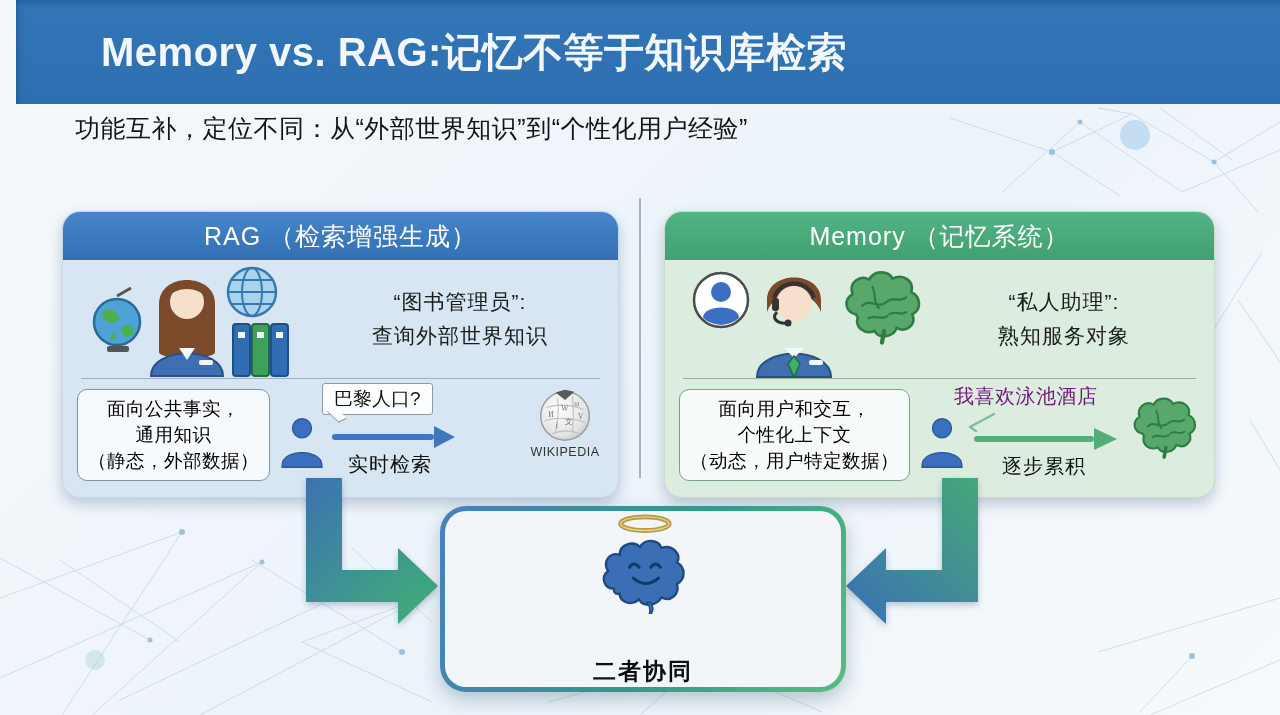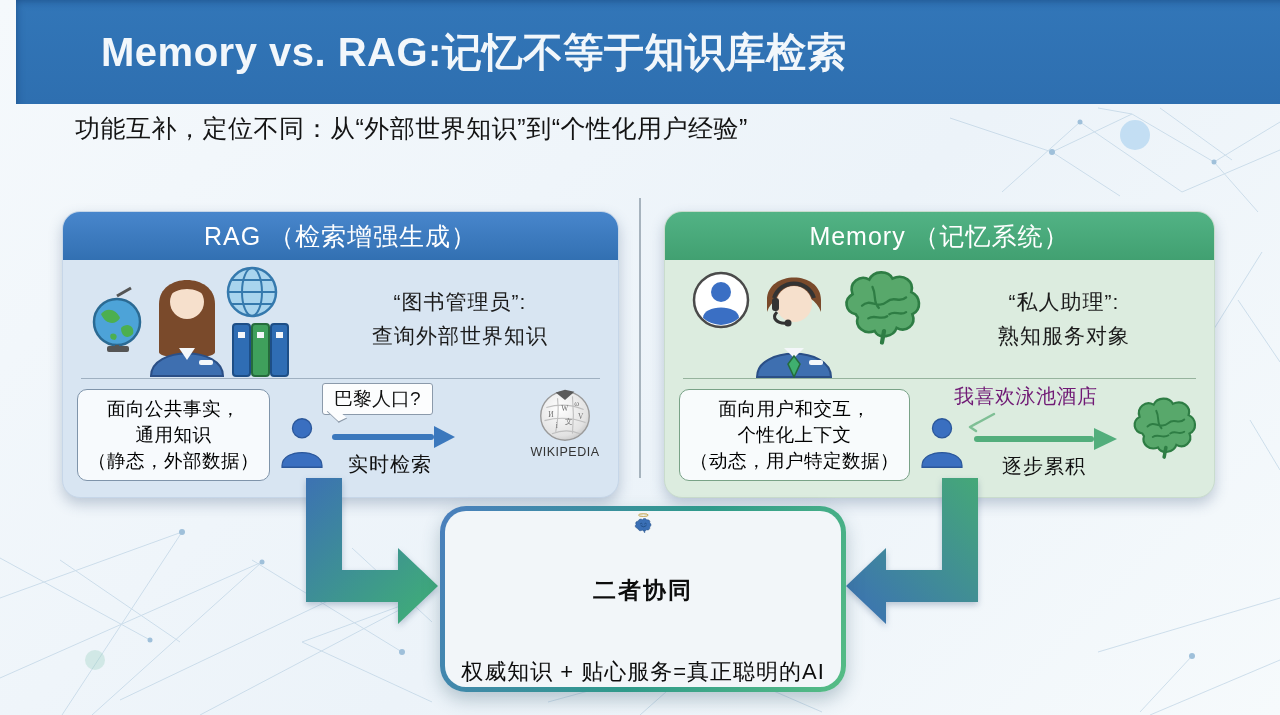--- a/index.html
+++ b/index.html
@@ -318,17 +318,16 @@
         <ellipse cx="52" cy="11" rx="25" ry="7" fill="none" stroke="#b89a45" stroke-width="5"></ellipse>
         <ellipse cx="52" cy="11" rx="25" ry="7" fill="none" stroke="#e8d28a" stroke-width="1.5"></ellipse>
         <g transform="translate(2,16)">
           <path d="M18,62 C8,62 4,50 12,44 C6,34 14,24 24,27 C24,16 38,12 45,19 C50,10 64,11 67,20 C78,16 88,26 83,35 C92,40 92,52 83,57 C86,68 76,76 67,71 C62,80 48,81 44,73 C36,80 24,76 24,67 C20,68 18,66 18,62 Z" fill="#3a6fb5" stroke="#1f4a80" stroke-width="2.5"></path>
           <path d="M34,40 q5,-7 10,0 M56,40 q5,-7 10,0" fill="none" stroke="#123a66" stroke-width="3" stroke-linecap="round"></path>
           <path d="M38,51 q13,11 26,0" fill="none" stroke="#123a66" stroke-width="3" stroke-linecap="round"></path>
           <path d="M56,76 C60,82 58,88 52,93 C57,86 55,80 52,76 Z" fill="#3a6fb5" stroke="#1f4a80" stroke-width="1.5"></path>
         </g>
       </svg>
       <div class="syn-title">二者协同</div>
-      <div class="syn-formula">权威知识 + 贴心服务=真正聪明的AI</div>
     </div>
   </div>
 
 </div>
 
 </body></html>

